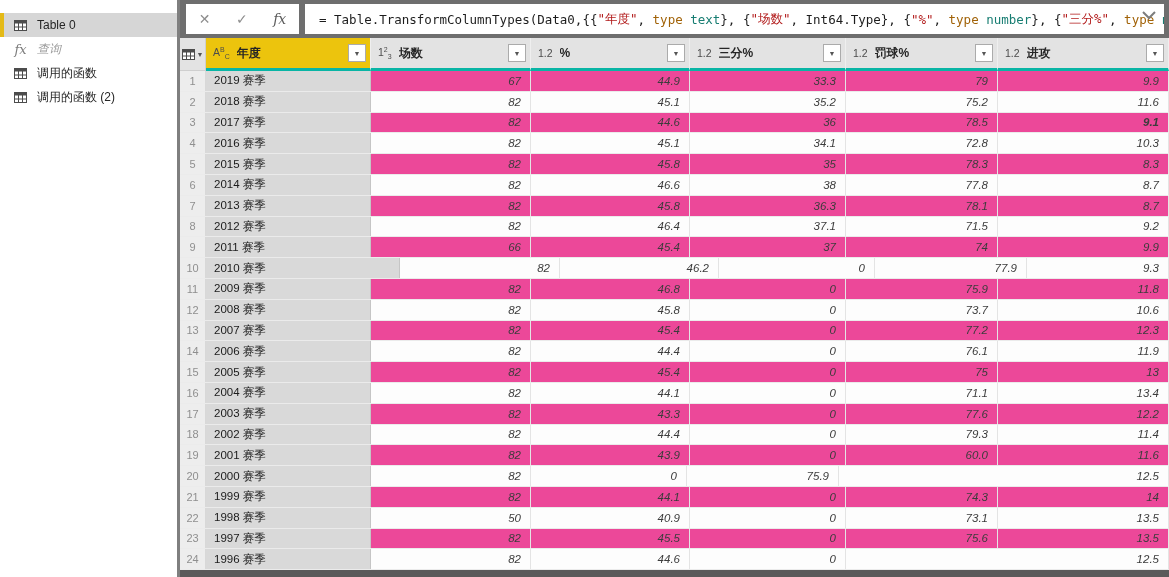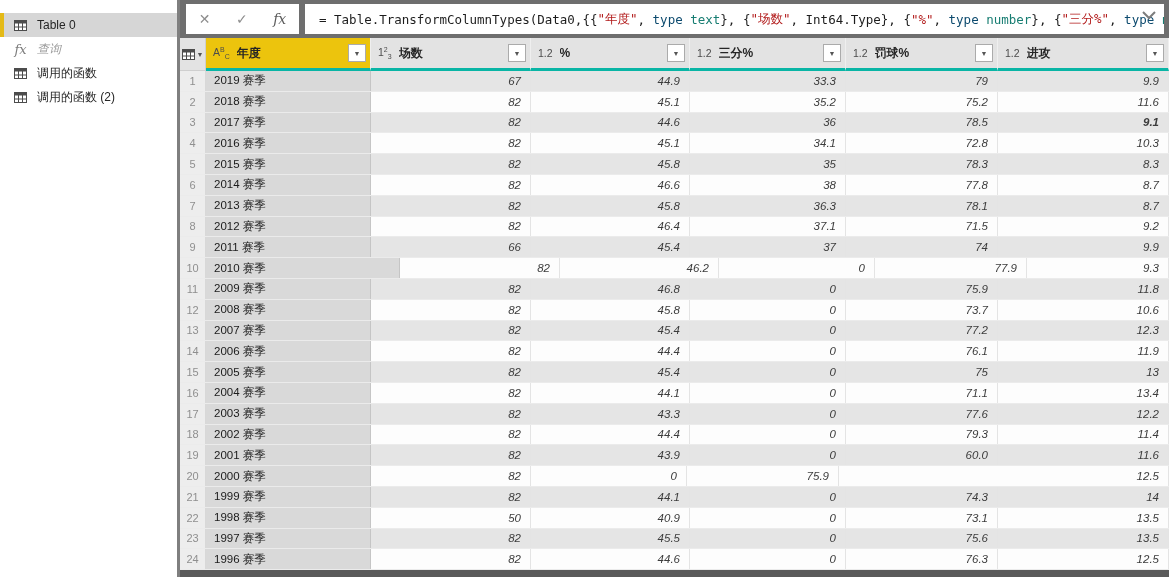--- a/index.html
+++ b/index.html
@@ -22,21 +22,21 @@
   .f-buttons{position:absolute;left:6px;top:4px;width:113px;height:30px;background:#ffffff;
              display:flex;align-items:center;justify-content:space-around;}
   .fb-ic{color:#8e8e8e;font-size:14px;line-height:1;}
   .fb-fx{font-family:"DejaVu Serif",serif;font-style:italic;color:#5c5c5c;font-size:14px;}
   .f-input{position:absolute;left:125px;top:4px;right:5px;height:30px;background:#ffffff;
            display:flex;align-items:center;padding-left:14px;box-sizing:border-box;
            font-family:"DejaVu Sans Mono",monospace;font-size:12.5px;color:#1d1d1d;
            white-space:pre;overflow:hidden;}
   .tok-plain{color:#1d1d1d;}
   .tok-string{color:#b21b1b;}
-  .tok-keyword{color:#0c4a6e;}
+  .tok-keyword{color:#a16207;}
   .tok-typename{color:#177d72;}
   .caret{display:inline-block;width:2px;height:13px;background:#4a7fd6;margin:0 1px 0 0;}
   .f-chevron{position:absolute;right:13px;top:11px;width:14px;height:9px;}
 
   
   .grid{position:absolute;left:180px;top:38px;width:989px;height:539px;background:#ffffff;font-size:11.5px;}
   .g-header{display:flex;height:33px;}
   .corner{width:26px;box-sizing:border-box;background:#e3e3e3;border-right:1px solid #cfcfcf;
           border-bottom:1px solid #cfcfcf;display:flex;align-items:center;justify-content:center;gap:2px;}
   .corner .dd-arrow{font-size:7px;color:#555;}
@@ -52,21 +52,21 @@
               box-sizing:border-box;display:flex;align-items:center;justify-content:center;
               font-size:7px;color:#555;flex:0 0 auto;}
 
   .g-rows{display:flex;flex-direction:column;height:499px;}
   .t-row{flex:1;display:flex;border-bottom:1px solid #ebebeb;box-sizing:border-box;}
   .rnum{width:26px;box-sizing:border-box;background:#ededed;border-right:1px solid #d8d8d8;
         color:#8f8f8f;font-size:11px;display:flex;align-items:center;justify-content:center;}
   .cell{box-sizing:border-box;border-right:1px solid #e4e4e4;display:flex;align-items:center;overflow:hidden;}
   .cell.year{padding-left:8px;background:#d9d9d9;border-right-color:#c5c5c5;color:#1b1b1b;}
   .cell.numv{justify-content:flex-end;padding-right:9px;font-style:italic;color:#3c3c3c;}
-  .t-row.odd .cell.numv{background:#e5e5e5;}
+  .t-row.odd .cell.numv{background:#ec4899;}
   .t-row.even .cell.numv{background:#fdfdfd;}
   .bottombar{position:absolute;left:0;bottom:0;width:100%;height:7px;background:#5a5a5a;}
 </style>
 </head>
 <body>
 
 <div class="stage">
 
   <div class="sidebar">
       <div class="sb-item selected">
@@ -376,20 +376,19 @@
           <div class="cell numv" style="width: 156px;">0</div>
           <div class="cell numv" style="width: 152px;">75.6</div>
           <div class="cell numv" style="flex: 1 1 0%;">13.5</div>
         </div>
         <div class="t-row even">
           <div class="rnum">24</div>
           <div class="cell year" style="width: 165px;">1996 赛季</div>
           <div class="cell numv" style="width: 160px;">82</div>
           <div class="cell numv" style="width: 159px;">44.6</div>
           <div class="cell numv" style="width: 156px;">0</div>
-          <div class="cell numv" style="width: 152px;">76.3</div>
           <div class="cell numv" style="flex: 1 1 0%;">12.5</div>
         </div>
       </div>
     <div class="bottombar"></div>
   </div>
 
 </div>
 
 </body></html>

